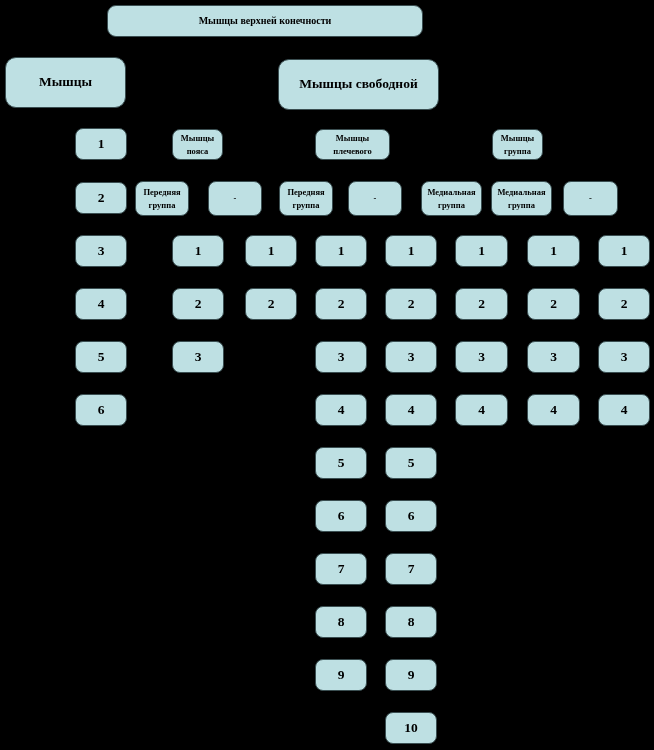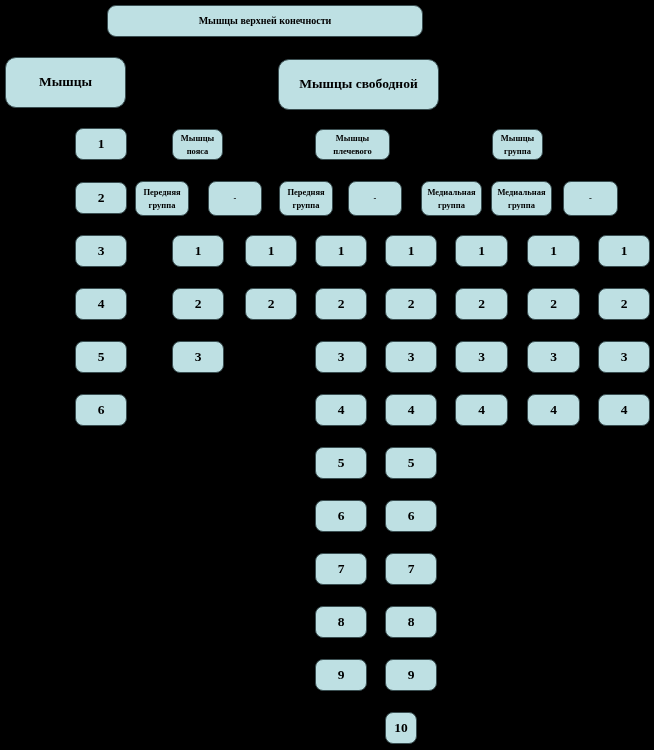--- a/index.html
+++ b/index.html
@@ -166,21 +166,21 @@
     </div>
     <div class="node num" style="left: 385px; top: 553px; width: 52px; height: 32px; color: rgb(0, 0, 0);">
       <div class="line">7</div>
     </div>
     <div class="node num" style="left: 385px; top: 606px; width: 52px; height: 32px; color: rgb(0, 0, 0);">
       <div class="line">8</div>
     </div>
     <div class="node num" style="left: 385px; top: 659px; width: 52px; height: 32px; color: rgb(0, 0, 0);">
       <div class="line">9</div>
     </div>
-    <div class="node num" style="left: 385px; top: 712px; width: 32px; height: 32px; color: rgb(0, 0, 0);">
+    <div class="node num" style="left: 385px; top: 712px; width: 52px; height: 32px; color: rgb(0, 0, 0);">
       <div class="line">10</div>
     </div>
     <div class="node num" style="left: 455px; top: 235px; width: 53px; height: 32px; color: rgb(0, 0, 0);">
       <div class="line">1</div>
     </div>
     <div class="node num" style="left: 455px; top: 288px; width: 53px; height: 32px; color: rgb(0, 0, 0);">
       <div class="line">2</div>
     </div>
     <div class="node num" style="left: 455px; top: 341px; width: 53px; height: 32px; color: rgb(0, 0, 0);">
       <div class="line">3</div>

